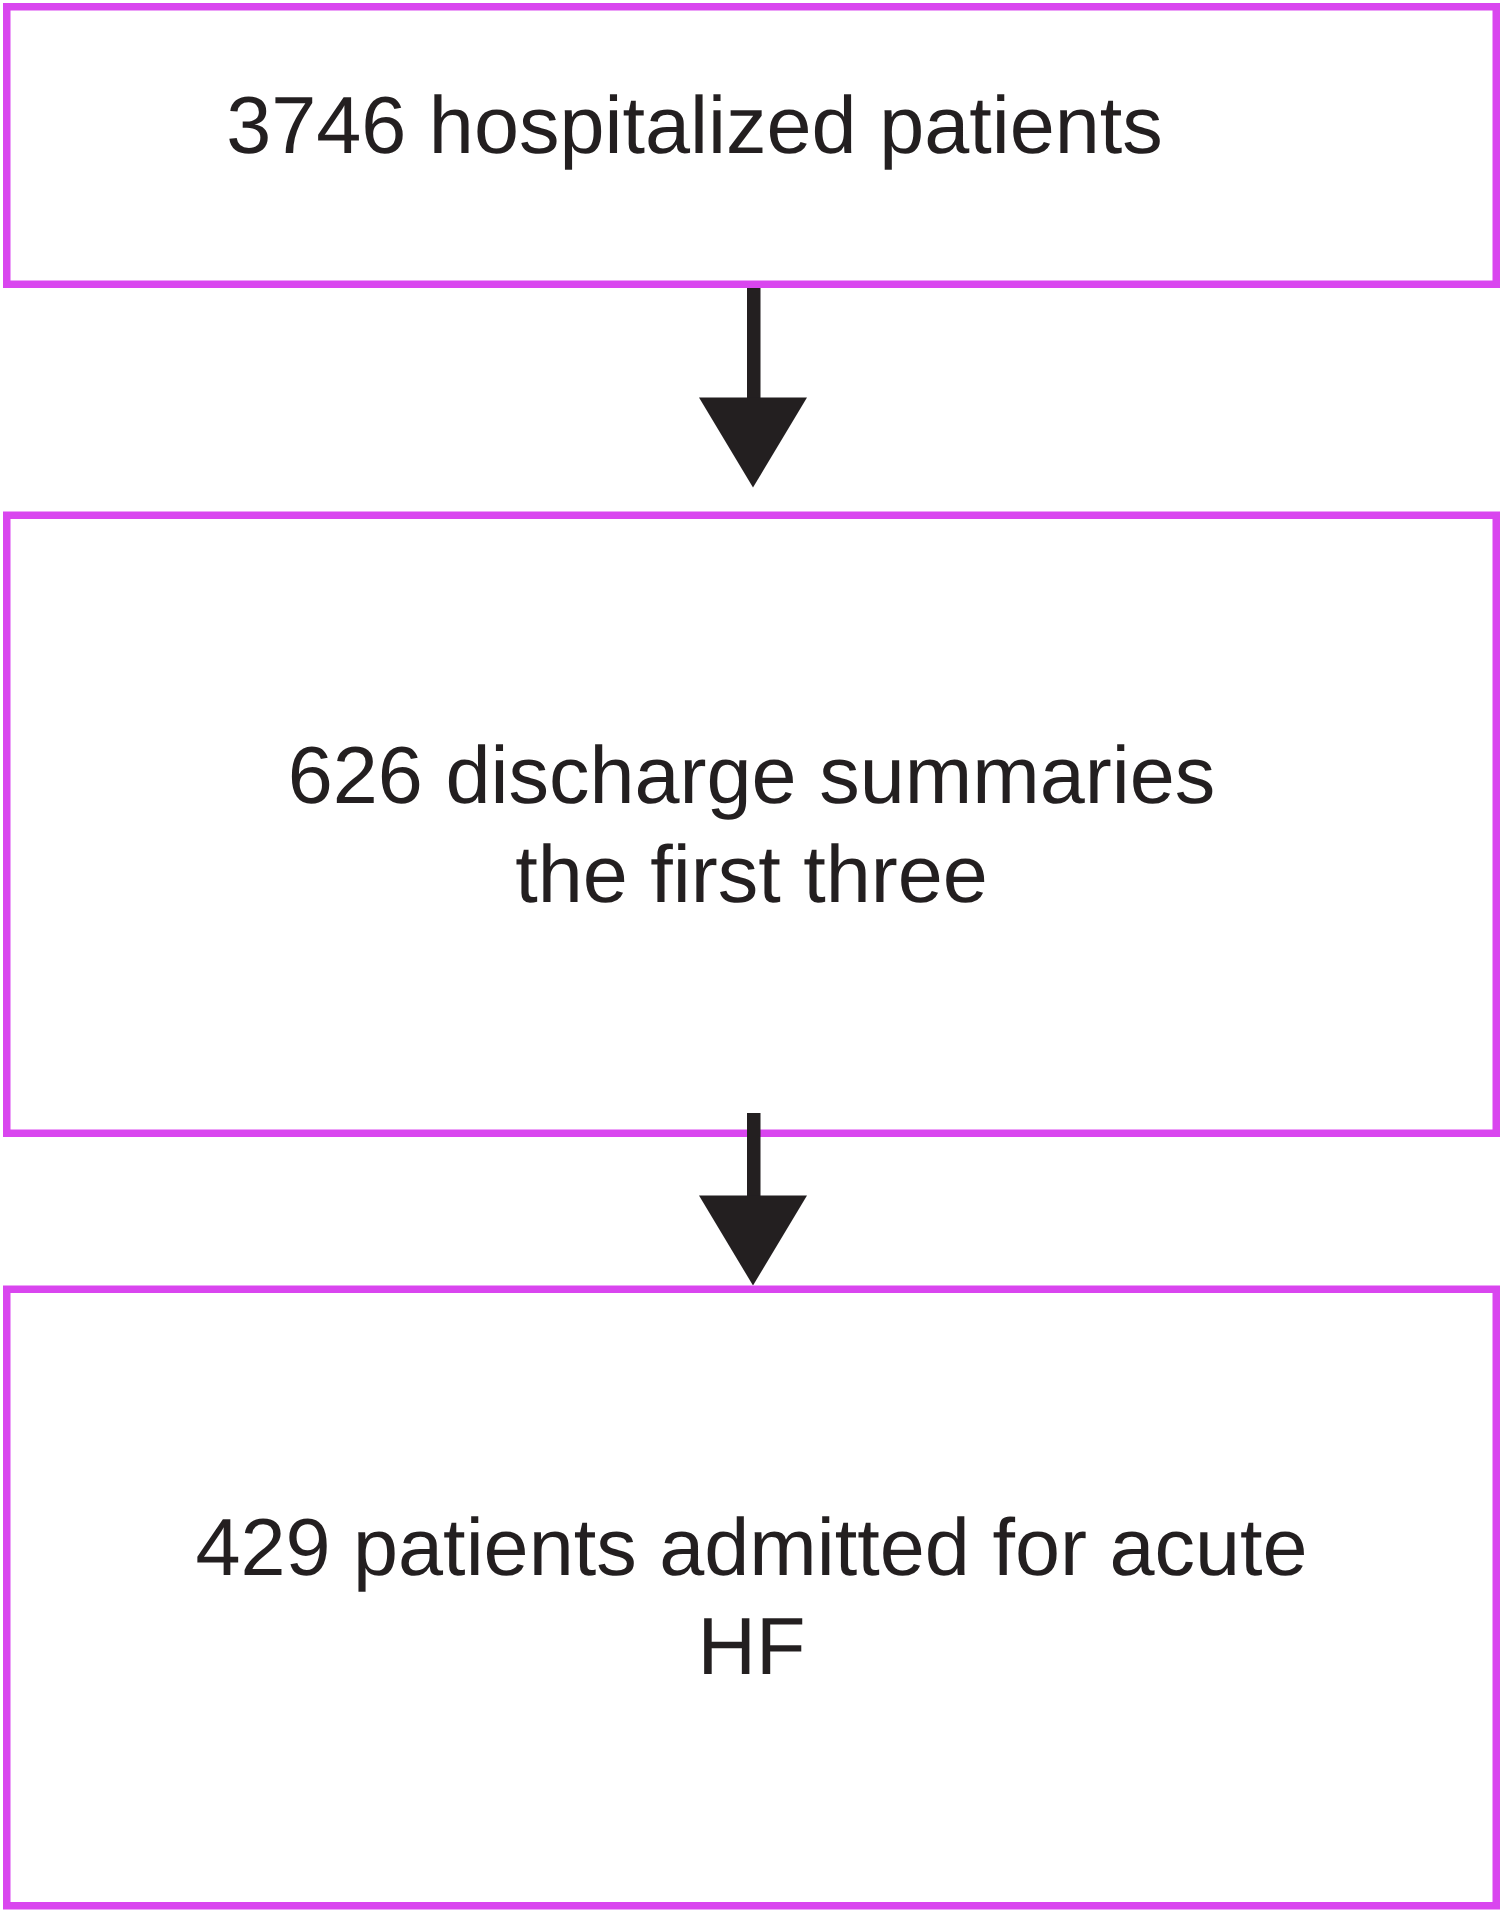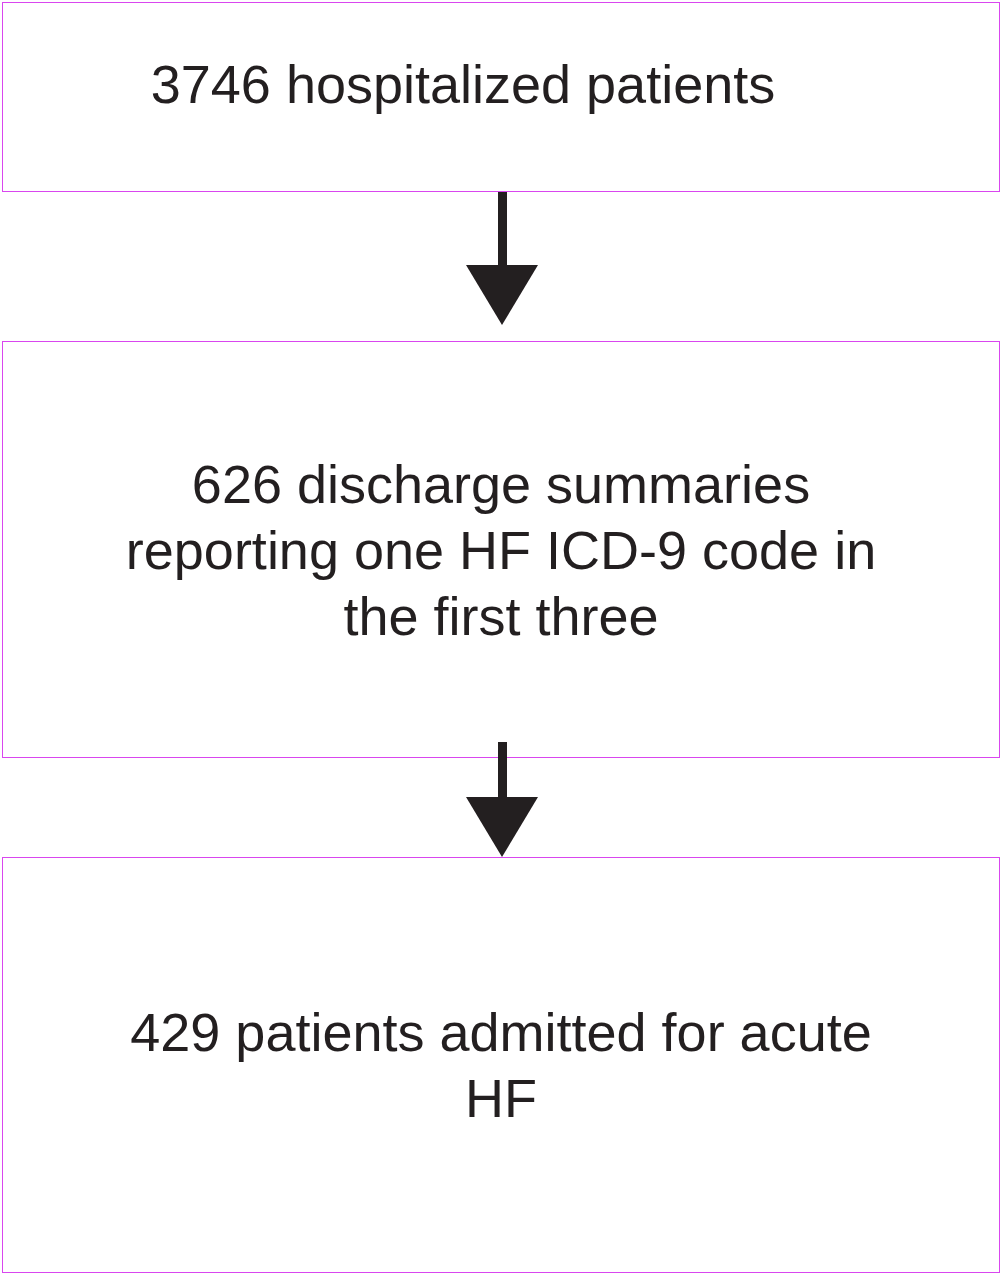--- a/index.html
+++ b/index.html
@@ -12,21 +12,21 @@
     width: 1003px;
     height: 1275px;
     background: #ffffff;
     overflow: hidden;
   }
   .box {
     position: absolute;
     left: 2px;
     width: 998px;
     box-sizing: border-box;
-    border: 1px solid #d946ef;
+    border: 5px solid #d946ef;
     background: #ffffff;
     display: flex;
     flex-direction: column;
     align-items: center;
     justify-content: center;
     text-align: center;
     font-family: "Liberation Sans", sans-serif;
     font-size: 54px;
     line-height: 66px;
     font-weight: 400;
@@ -81,21 +81,20 @@
     <span class="line">3746 hospitalized patients</span>
   </div>
 
   <div id="arrow-1">
     <div class="arrow-stem"></div>
     <div class="arrow-head"></div>
   </div>
 
   <div class="box" id="box-2">
     <span class="line">626 discharge summaries</span>
-    <span class="line">reporting one HF ICD-9 code in</span>
     <span class="line">the first three</span>
   </div>
 
   <div id="arrow-2">
     <div class="arrow-stem"></div>
     <div class="arrow-head"></div>
   </div>
 
   <div class="box" id="box-3">
     <span class="line">429 patients admitted for acute</span>

